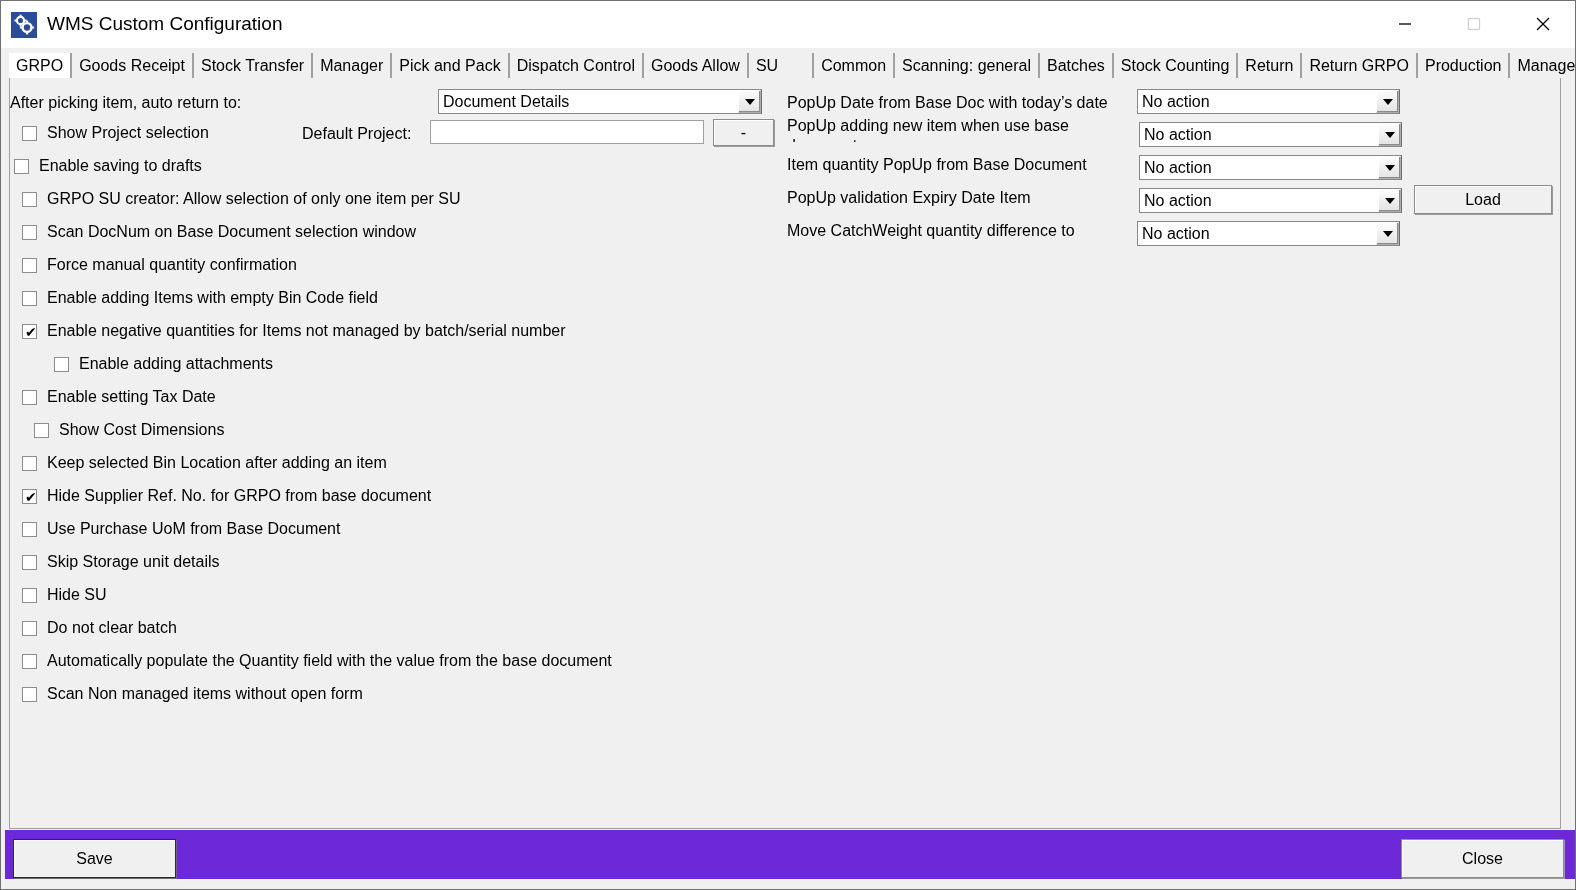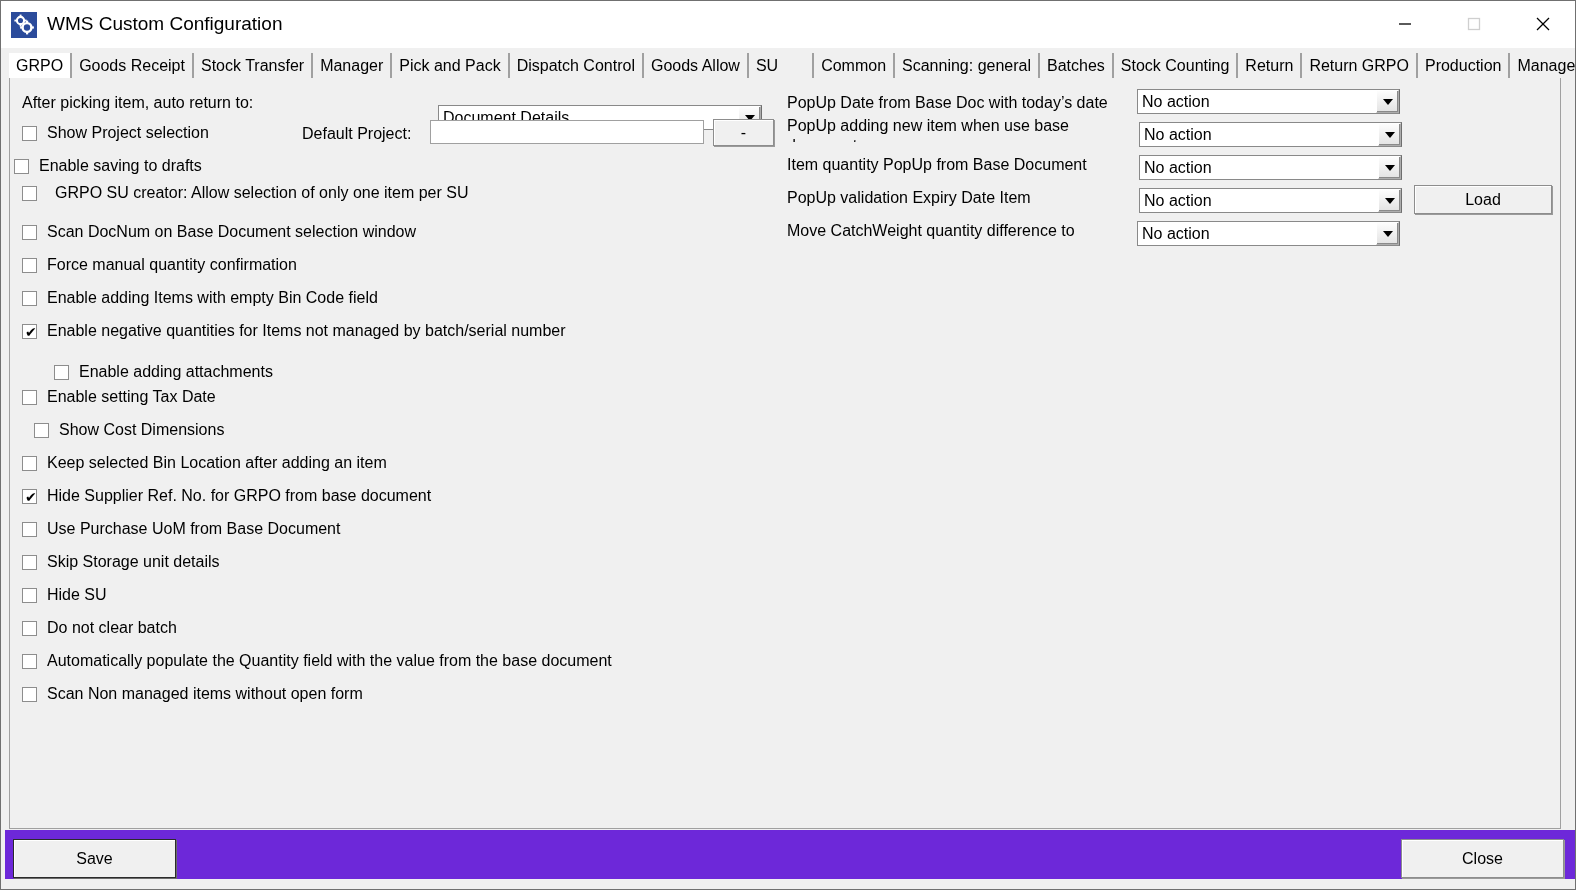--- a/index.html
+++ b/index.html
@@ -290,43 +290,43 @@
     <div class="tab">Batches</div>
     <div class="tab">Stock Counting</div>
     <div class="tab">Return</div>
     <div class="tab">Return GRPO</div>
     <div class="tab">Production</div>
     <div class="tab">Manager</div>
   </div>
 
   <div class="tabpage">
 
-    <div class="lbl" style="left:12px; top:15px;">After picking item, auto return to:</div>
-
-    <div class="combo" style="left:428px; top:11px; width:324px;margin-top:16px;">
+    <div class="lbl" style="left:0; top:15px;">After picking item, auto return to:</div>
+
+    <div class="combo" style="left:428px; top:11px; width:324px;">
       <span class="val">Document Details</span>
       <span class="arrowbtn">
           <i></i>
         </span>
     </div>
 
     <div class="cbrow" style="left:12px; top:45px;">
       <span class="cbbox"></span>
       <span class="cbtext">Show Project selection</span>
     </div>
     <div class="lbl" style="left:292px; top:46px;">Default Project:</div>
     <div class="tbox" style="left:420px; top:42px; width:274px;"></div>
     <button class="btn" style="left:703px; top:41px; width:61px; height:27px;">-</button>
 
     <div class="cbrow" style="left:4px; top:78px;">
       <span class="cbbox"></span>
       <span class="cbtext">Enable saving to drafts</span>
     </div>
 
-    <div class="cbrow" style="left:12px; top:105px;gap:8px;">
+    <div class="cbrow" style="left:12px; top:111px;">
       <span class="cbbox"></span>
       <span class="cbtext">GRPO SU creator: Allow selection of only one item per SU</span>
     </div>
     <div class="cbrow" style="left:12px; top:144px;">
       <span class="cbbox"></span>
       <span class="cbtext">Scan DocNum on Base Document selection window</span>
     </div>
     <div class="cbrow" style="left:12px; top:177px;">
       <span class="cbbox"></span>
       <span class="cbtext">Force manual quantity confirmation</span>
@@ -334,21 +334,21 @@
     <div class="cbrow" style="left:12px; top:210px;">
       <span class="cbbox"></span>
       <span class="cbtext">Enable adding Items with empty Bin Code field</span>
     </div>
     <div class="cbrow" style="left:12px; top:243px;">
       <span class="cbbox">
           <span class="tick">✔</span>
         </span>
       <span class="cbtext">Enable negative quantities for Items not managed by batch/serial number</span>
     </div>
-    <div class="cbrow" style="left:12px; top:284px;padding-left:32px;">
+    <div class="cbrow" style="left:12px; top:276px;padding-left:32px;">
       <span class="cbbox"></span>
       <span class="cbtext">Enable adding attachments</span>
     </div>
     <div class="cbrow" style="left:12px; top:309px;">
       <span class="cbbox"></span>
       <span class="cbtext">Enable setting Tax Date</span>
     </div>
     <div class="cbrow" style="left:12px; top:342px;padding-left:12px;">
       <span class="cbbox"></span>
       <span class="cbtext">Show Cost Dimensions</span>

